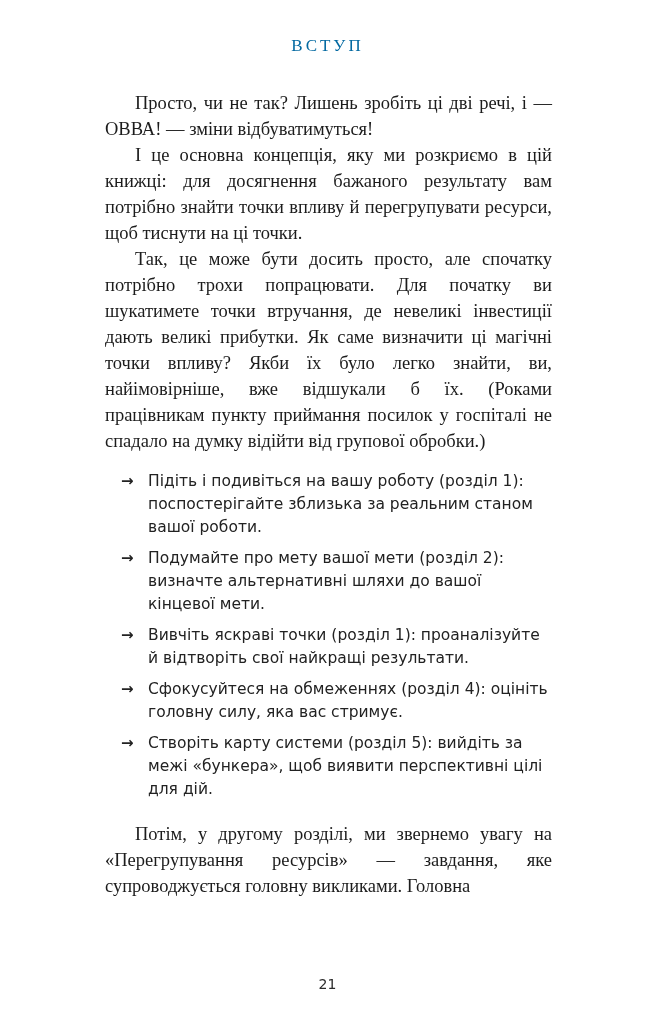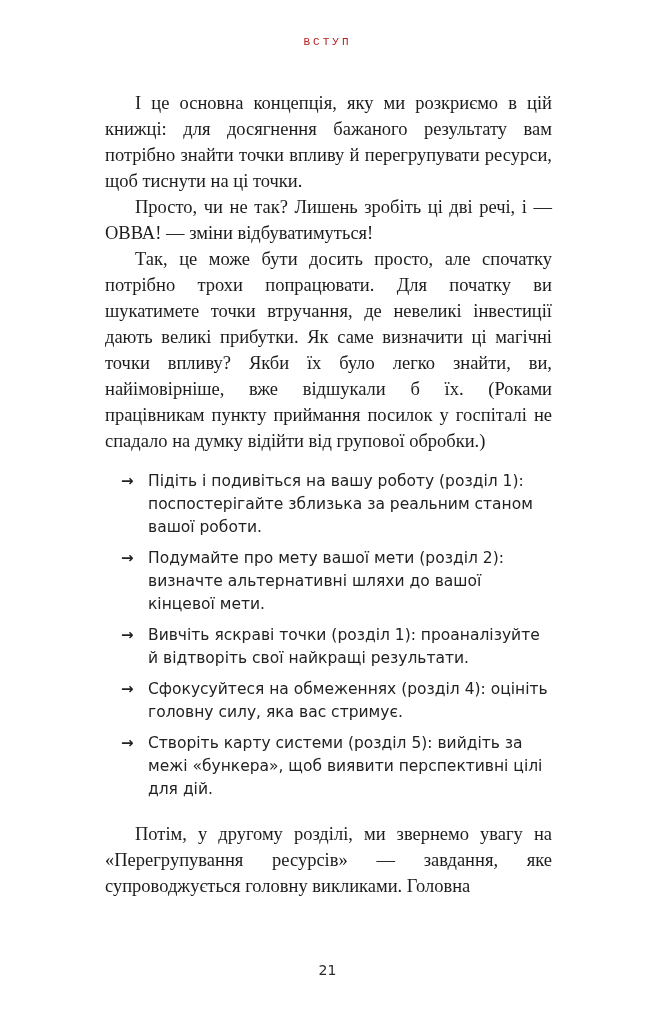--- a/index.html
+++ b/index.html
@@ -19,24 +19,24 @@
     width: 655px;
     height: 1024px;
     background: #ffffff;
   }
   .running-head {
     position: absolute;
     top: 36px;
     left: 0;
     width: 100%;
     text-align: center;
-    font-family: Liberation Mono, monospace;
-    font-size: 11px;
+    font-family: Liberation Serif, serif;
+    font-size: 17px;
     letter-spacing: 3px;
-    color: #b91c1c;
+    color: #0369a1;
   }
   .content {
     position: absolute;
     top: 90px;
     left: 105px;
     width: 447px;
   }
   p.body-par {
     margin: 0;
     font-size: 18.5px;
@@ -65,41 +65,41 @@
   .arrow-bullet {
     position: absolute;
     left: -27px;
     top: 0;
     font-weight: bold;
     font-size: 15px;
     color: #222222;
   }
   .page-number {
     position: absolute;
-    bottom: 46px;
+    bottom: 32px;
     left: 0;
     width: 100%;
     text-align: center;
     font-family: "DejaVu Sans", sans-serif;
     font-size: 14px;
     color: #2b2b2b;
   }
 </style>
 </head>
 <body>
 
 <div class="page">
 
   <div class="running-head">ВСТУП</div>
 
   <div class="content">
 
+    <p class="body-par">Просто, чи не так? Лишень зробіть ці дві речі, і — ОВВА! — зміни відбуватимуться!</p>
+
     <p class="body-par">І це основна концепція, яку ми розкриємо в цій книжці: для досягнення бажаного результату вам потрібно знайти точки впливу й перегрупувати ресурси, щоб тиснути на ці точки.</p>
-
-    <p class="body-par">Просто, чи не так? Лишень зробіть ці дві речі, і — ОВВА! — зміни відбуватимуться!</p>
 
     <p class="body-par">Так, це може бути досить просто, але спочатку потрібно трохи попрацювати. Для початку ви шукатимете точки втручання, де невеликі інвестиції дають великі прибутки. Як саме визначити ці магічні точки впливу? Якби їх було легко знайти, ви, найімовірніше, вже відшукали б їх. (Роками працівникам пункту приймання посилок у госпіталі не спадало на думку відійти від групової обробки.)</p>
 
 
     <ul class="bullet-list">
       <li>
         <span class="arrow-bullet">→</span>
         <span>Підіть і подивіться на вашу роботу (розділ 1): поспостерігайте зблизька за реальним станом вашої роботи.</span>
       </li>
       <li>

